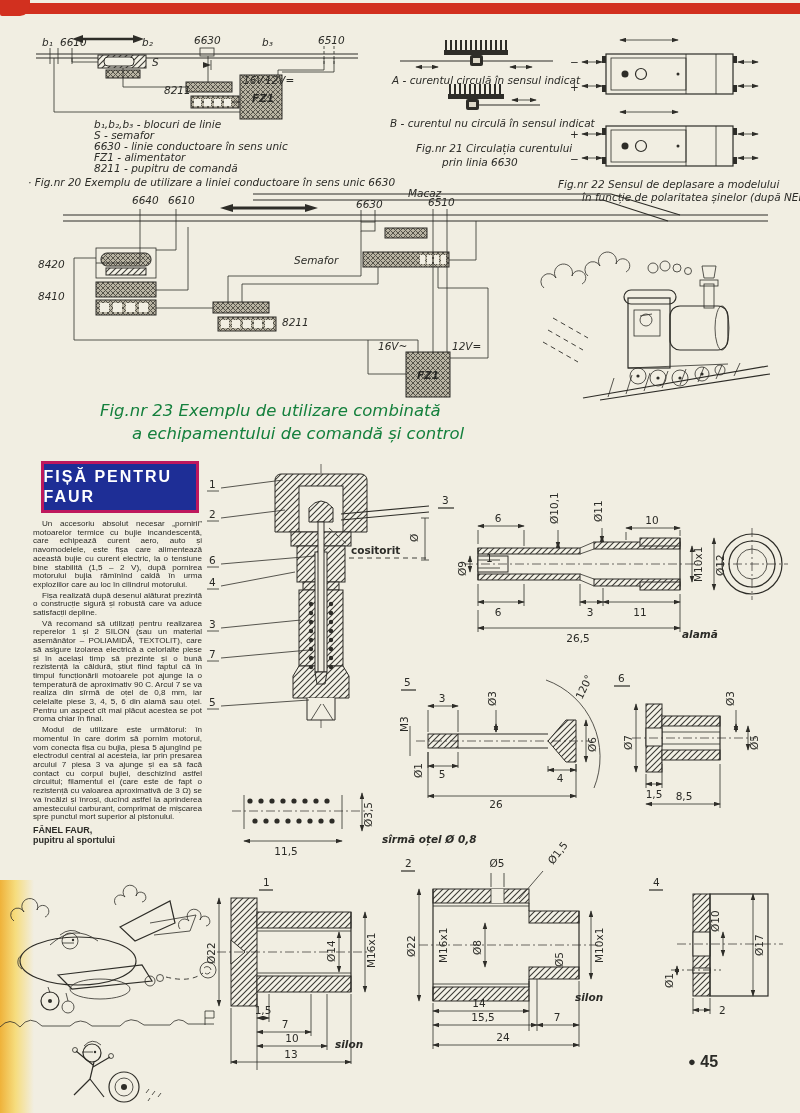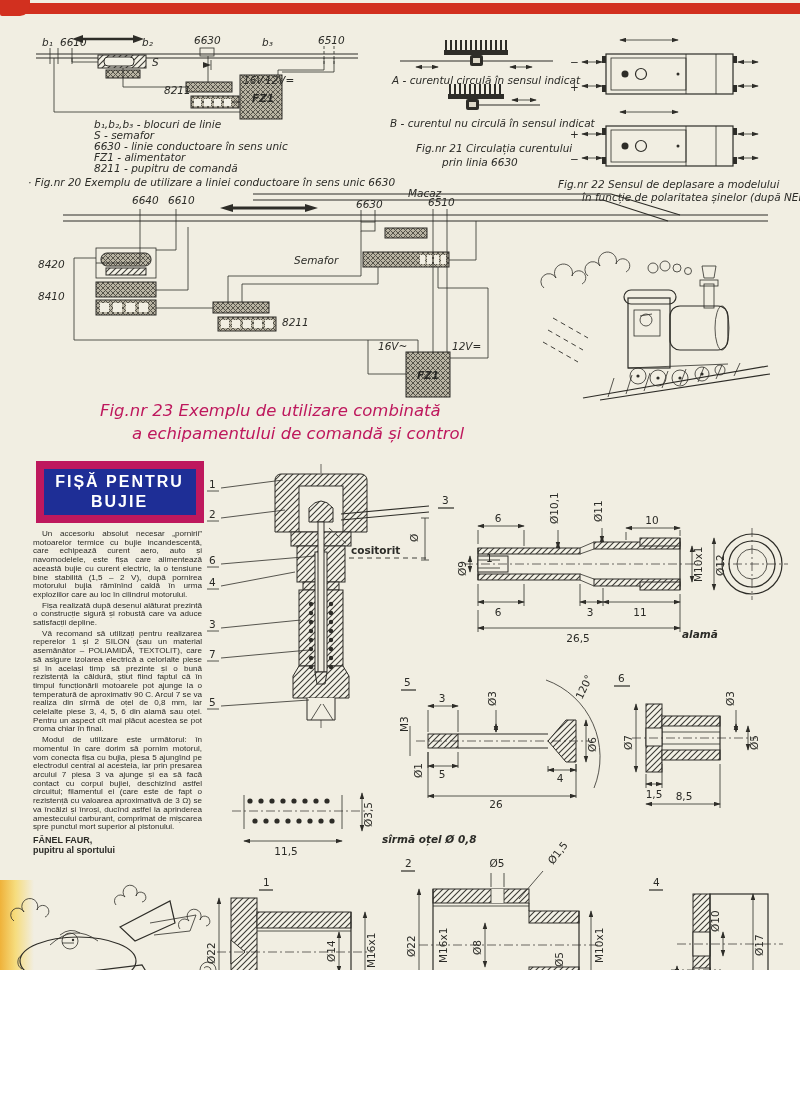--- a/index.html
+++ b/index.html
@@ -1,38 +1,38 @@
 <!DOCTYPE html>
 <html><head>
 <meta charset="utf-8">
 <style>
   html,body{margin:0;padding:0}
-  .page{position:relative;width:800px;height:970px;background:#f1eee2;overflow:hidden;
+  .page{position:relative;width:800px;height:1113px;background:#f1eee2;overflow:hidden;
         font-family:"Liberation Sans",sans-serif;color:#2b2b27}
   .abs{position:absolute}
   svg{position:absolute;overflow:visible}
   svg text{font-family:"DejaVu Sans",sans-serif;font-size:10.5px;fill:#2b2b27}
   svg text.h{font-style:italic}
   .ln{stroke:#2e2d28;stroke-width:1.2;fill:none}
   .lnt{stroke:#2e2d28;stroke-width:.8;fill:none}
   .cl{stroke:#2e2d28;stroke-width:.7;fill:none;stroke-dasharray:9 3 2 3}
   .dl{stroke:#2e2d28;stroke-width:.8;fill:none;marker-start:url(#as);marker-end:url(#ae)}
   .dsh{stroke:#2e2d28;stroke-width:.9;fill:none;stroke-dasharray:5 4}
   .redbar{left:0;top:3px;width:800px;height:11px;background:#d2301f}
   .redblob{left:0;top:0;width:30px;height:16px;background:#d2301f;border-radius:0 0 10px 2px}
   .yellow{left:0;top:880px;width:34px;height:233px;
           background:linear-gradient(90deg,#efb23a,#f6dc7d 45%,rgba(246,220,125,0))}
   .article{left:33px;top:461px;width:173px;font-size:8.1px;line-height:8.7px;text-align:justify}
   .article p{margin:0 4px 2px 0;text-indent:9px}
-  .tbox{width:152px;margin:0 auto 7px auto;background:#1e2e96;border:8px solid #be185d;
-        color:#fff;text-align:center;font-weight:bold;font-size:16px;line-height:20px;
+  .tbox{width:152px;margin:0 auto 7px auto;background:#1e2e96;border:3px solid #be185d;
+        color:#fff;font-weight:bold;font-size:16px;line-height:20px;
         letter-spacing:2px;padding:3px 0;font-family:"Liberation Sans",sans-serif}
   .sig{text-align:left;font-weight:bold;font-size:9px;line-height:10.5px;margin-top:3px}
   .cap23{left:100px;top:399px;width:390px;font-family:"DejaVu Sans",sans-serif;
-         font-style:italic;font-size:16.5px;line-height:23px;color:#be185d}
+         font-style:italic;font-size:16.5px;line-height:23px;color:#15803d}
   .cap23 .l2{margin-left:32px}
   .pageno{left:688px;top:1053px;font-weight:bold;font-size:16px}
   .pageno .blt{font-size:13px;vertical-align:1px}
 </style>
 </head>
 <body>
 
 <div class="page">
 
   <svg width="0" height="0">
@@ -300,21 +300,21 @@
   </svg>
 
   <div class="abs cap23">
     <div>Fig.nr 23  Exemplu de utilizare combinată</div>
     <div class="l2">a echipamentului de comandă și control</div>
   </div>
 
   <div class="abs article">
     <div class="tbox">
       <div>FIȘĂ PENTRU</div>
-      <div>BUJIE</div>
+      <div>FAUR</div>
     </div>
     <p>Un accesoriu absolut necesar „pornirii” motoarelor termice cu bujie incandescentă, care echipează curent aero, auto și navomodelele, este fișa care alimentează această bujie cu curent electric, la o tensiune bine stabilită (1,5 – 2 V), după pornirea motorului bujia rămînînd caldă în urma exploziilor care au loc în cilindrul motorului.</p>
     <p>Fișa realizată după desenul alăturat prezintă o construcție sigură și robustă care va aduce satisfacții depline.</p>
     <p>Vă recomand să utilizați pentru realizarea reperelor 1 și 2 SILON (sau un material asemănător – POLIAMIDĂ, TEXTOLIT), care să asigure izolarea electrică a celorlalte piese și în același timp să prezinte și o bună rezistență la căldură, știut fiind faptul că în timpul funcționării motoarele pot ajunge la o temperatură de aproximativ 90 C. Arcul 7 se va realiza din sîrmă de oțel de 0,8 mm, iar celelalte piese 3, 4, 5, 6 din alamă sau oțel. Pentru un aspect cît mai plăcut acestea se pot croma chiar în final.</p>
     <p>Modul de utilizare este următorul: în momentul în care dorim să pornim motorul, vom conecta fișa cu bujia, piesa 5 ajungînd pe electrodul central al acesteia, iar prin presarea arcului 7 piesa 3 va ajunge și ea să facă contact cu corpul bujiei, deschizînd astfel circuitul; filamentul ei (care este de fapt o rezistență cu valoarea aproximativă de 3 Ω) se va încălzi și înroși, ducînd astfel la aprinderea amestecului carburant, comprimat de mișcarea spre punctul mort superior al pistonului.</p>
     <div class="sig">
       <div>FĂNEL FAUR,</div>
       <div>pupitru al sportului</div>
     </div>
   </div>

